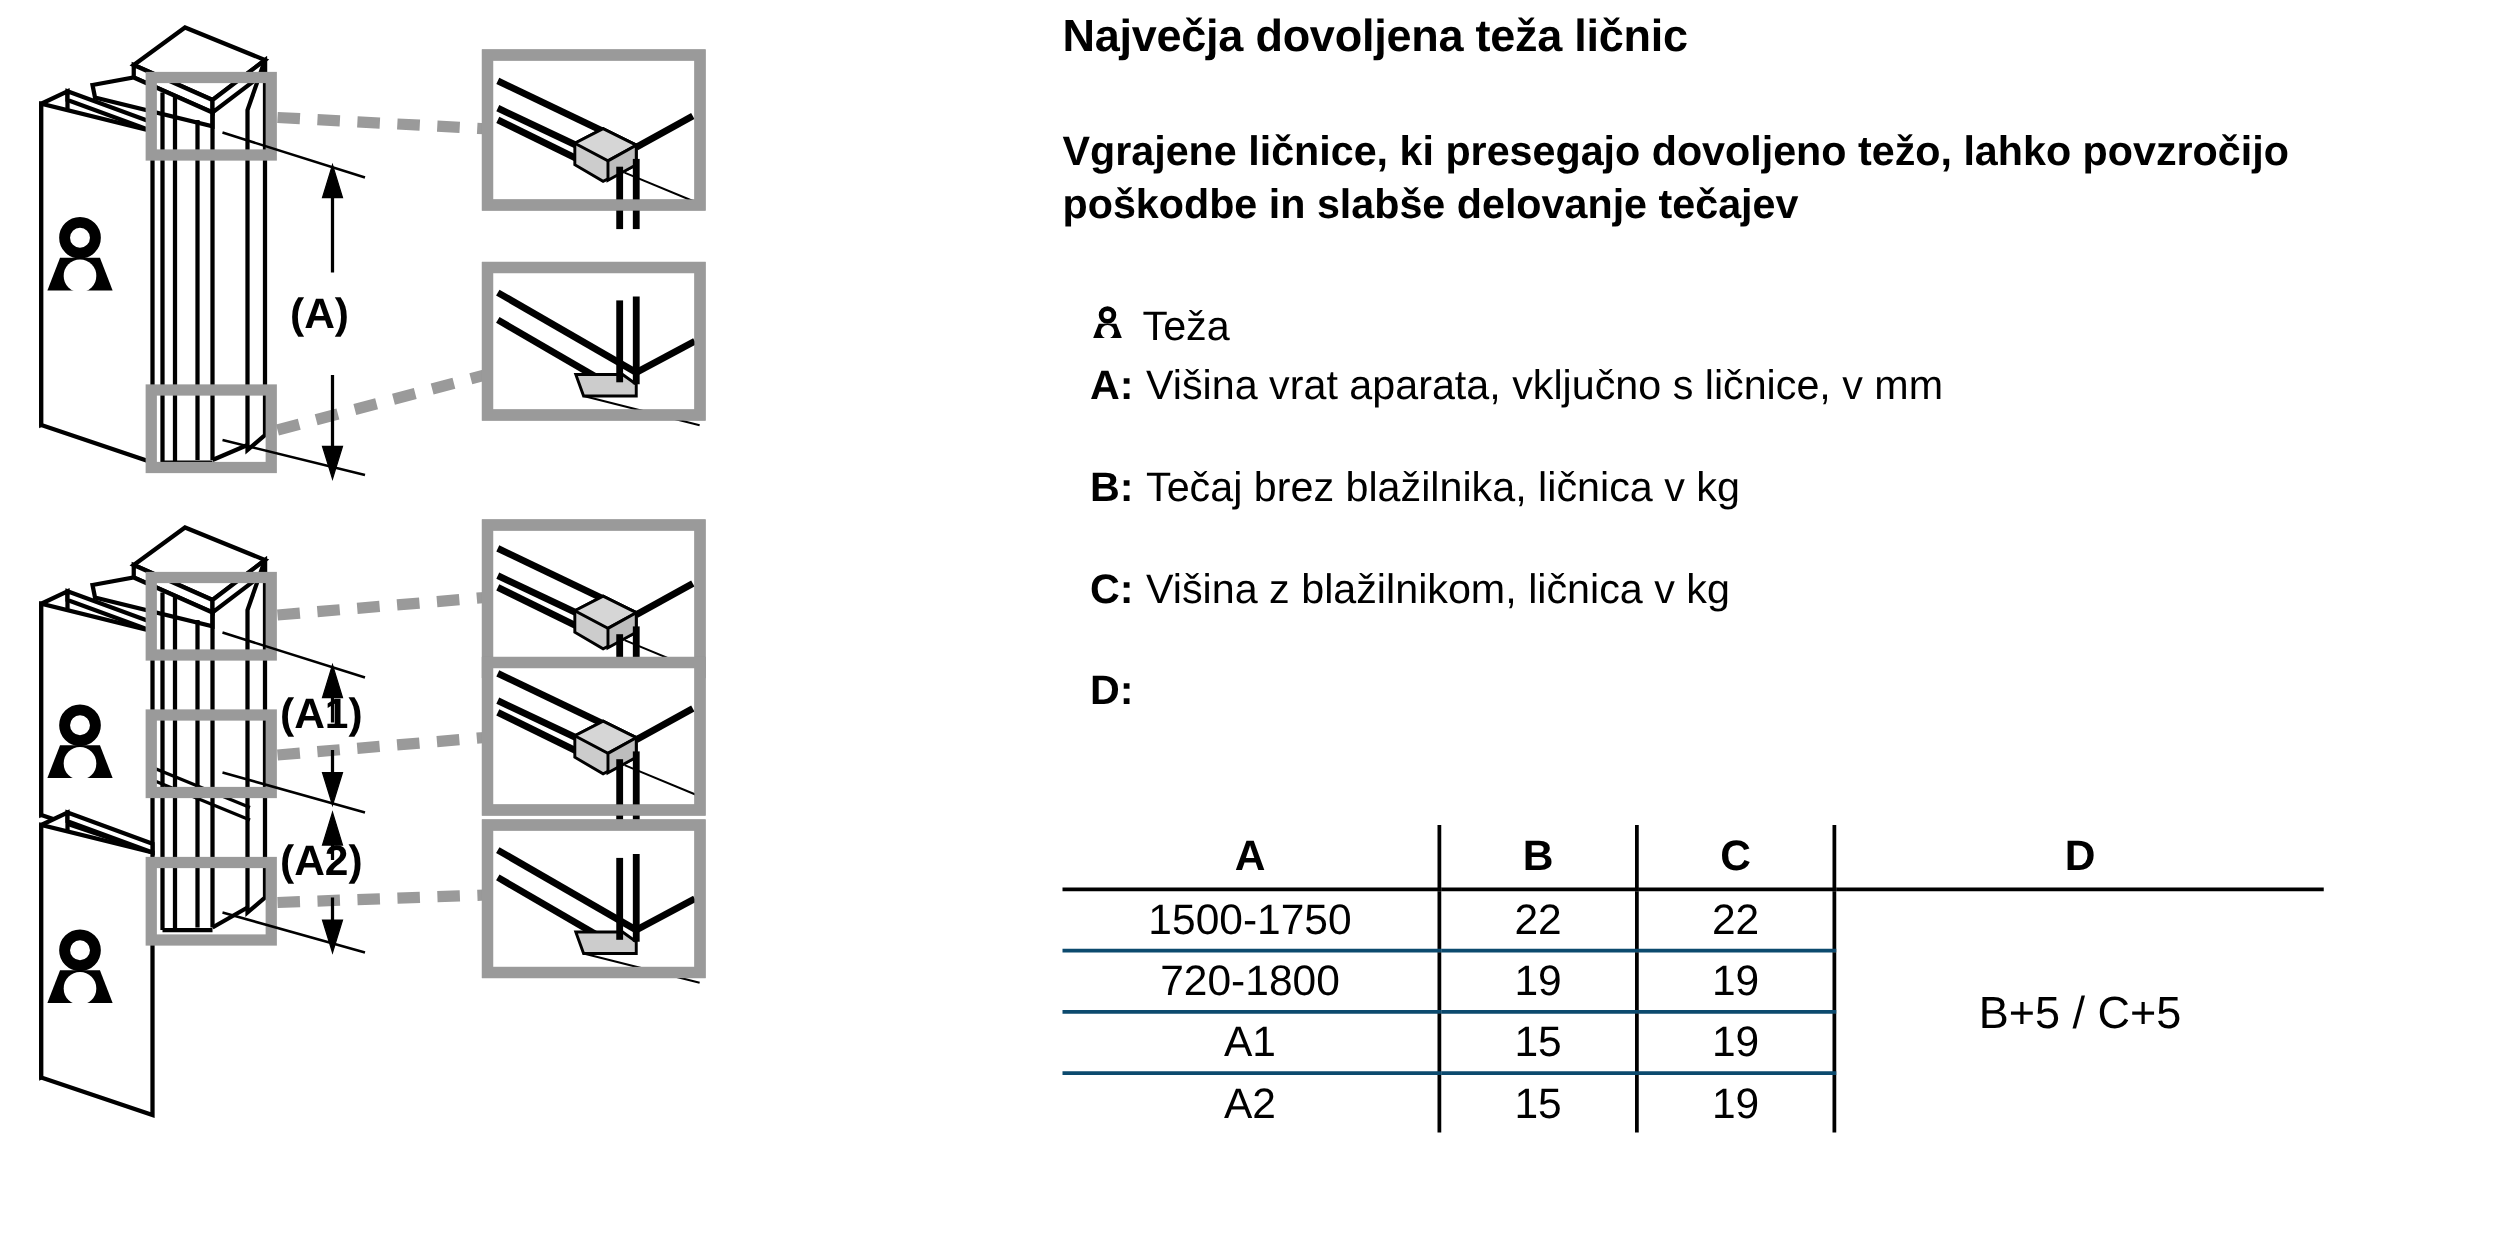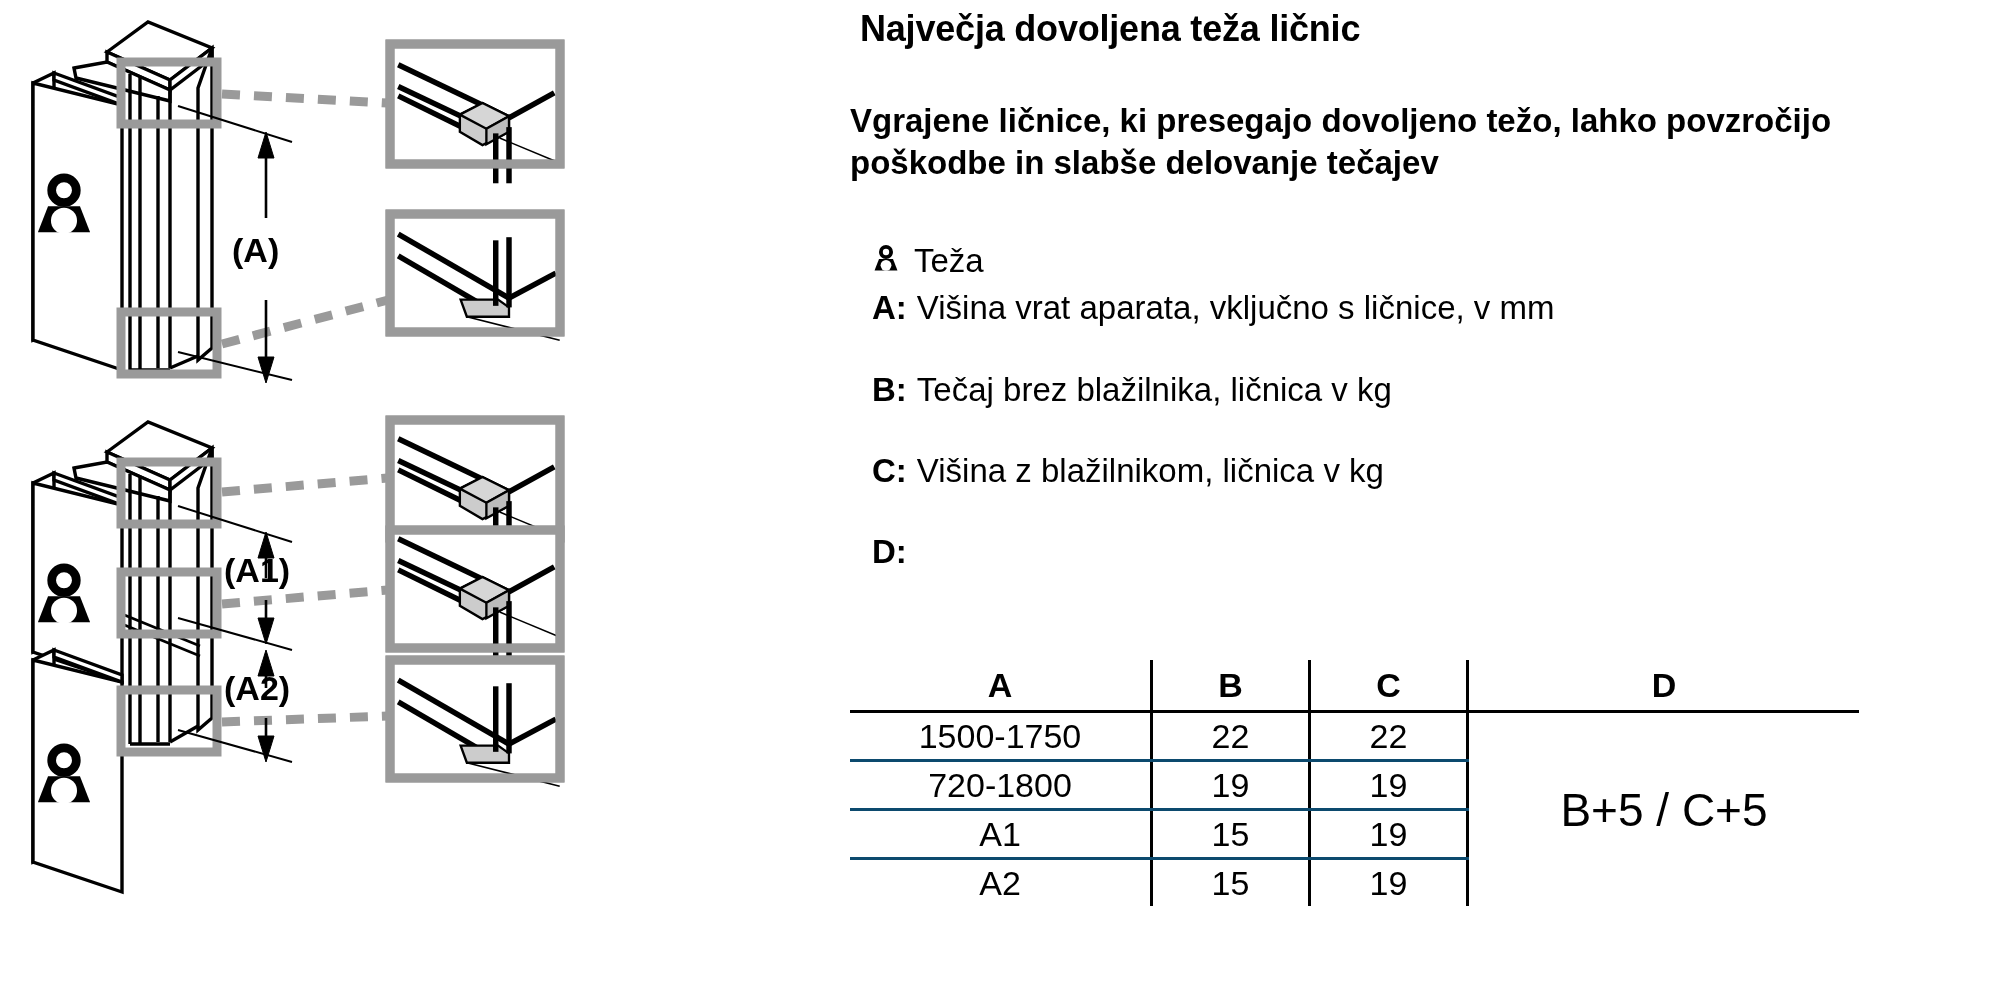--- a/index.html
+++ b/index.html
@@ -14,21 +14,20 @@
   .illus{position:absolute;left:0;top:0;width:760px;height:1000px;}
   .illus svg{display:block;}
 
   
   .textcol{position:absolute;left:840px;top:0;width:1160px;height:1000px;}
 
   .title{
     position:absolute;left:10px;top:8px;
     font-size:36px;font-weight:bold;letter-spacing:-0.2px;
     white-space:nowrap;
-    margin-left:10px;
   }
   .intro{
     position:absolute;left:10px;top:100px;width:1090px;
     font-size:33px;line-height:1.28;font-weight:700;
   }
 
   .legend{position:absolute;left:6px;top:240px;width:1140px;margin-left:26px;}
   .legend-row{
     display:flex;align-items:flex-start;
     font-size:33px;line-height:1.25;
@@ -59,21 +58,21 @@
   .col-a{width:300px;}
   .col-b{width:155px;}
   .col-c{width:155px;}
   .col-d{width:390px;}
 
   
   .bd-r{border-right:3px solid #000;}
   .bd-b{border-bottom:3px solid #0c4a6e;}
   .hdr-rule{border-bottom:3px solid #000;}
   .bold-cell{font-weight:bold;}
-  .dcell{font-size:46px;}
+  .dcell{font-size:36px;}
 </style>
 </head>
 <body>
 
 <div class="page">
 
   <div class="illus">
     <svg width="760" height="1000" viewBox="0 0 760 1000">
       <defs>
         <g id="weight-glyph">

